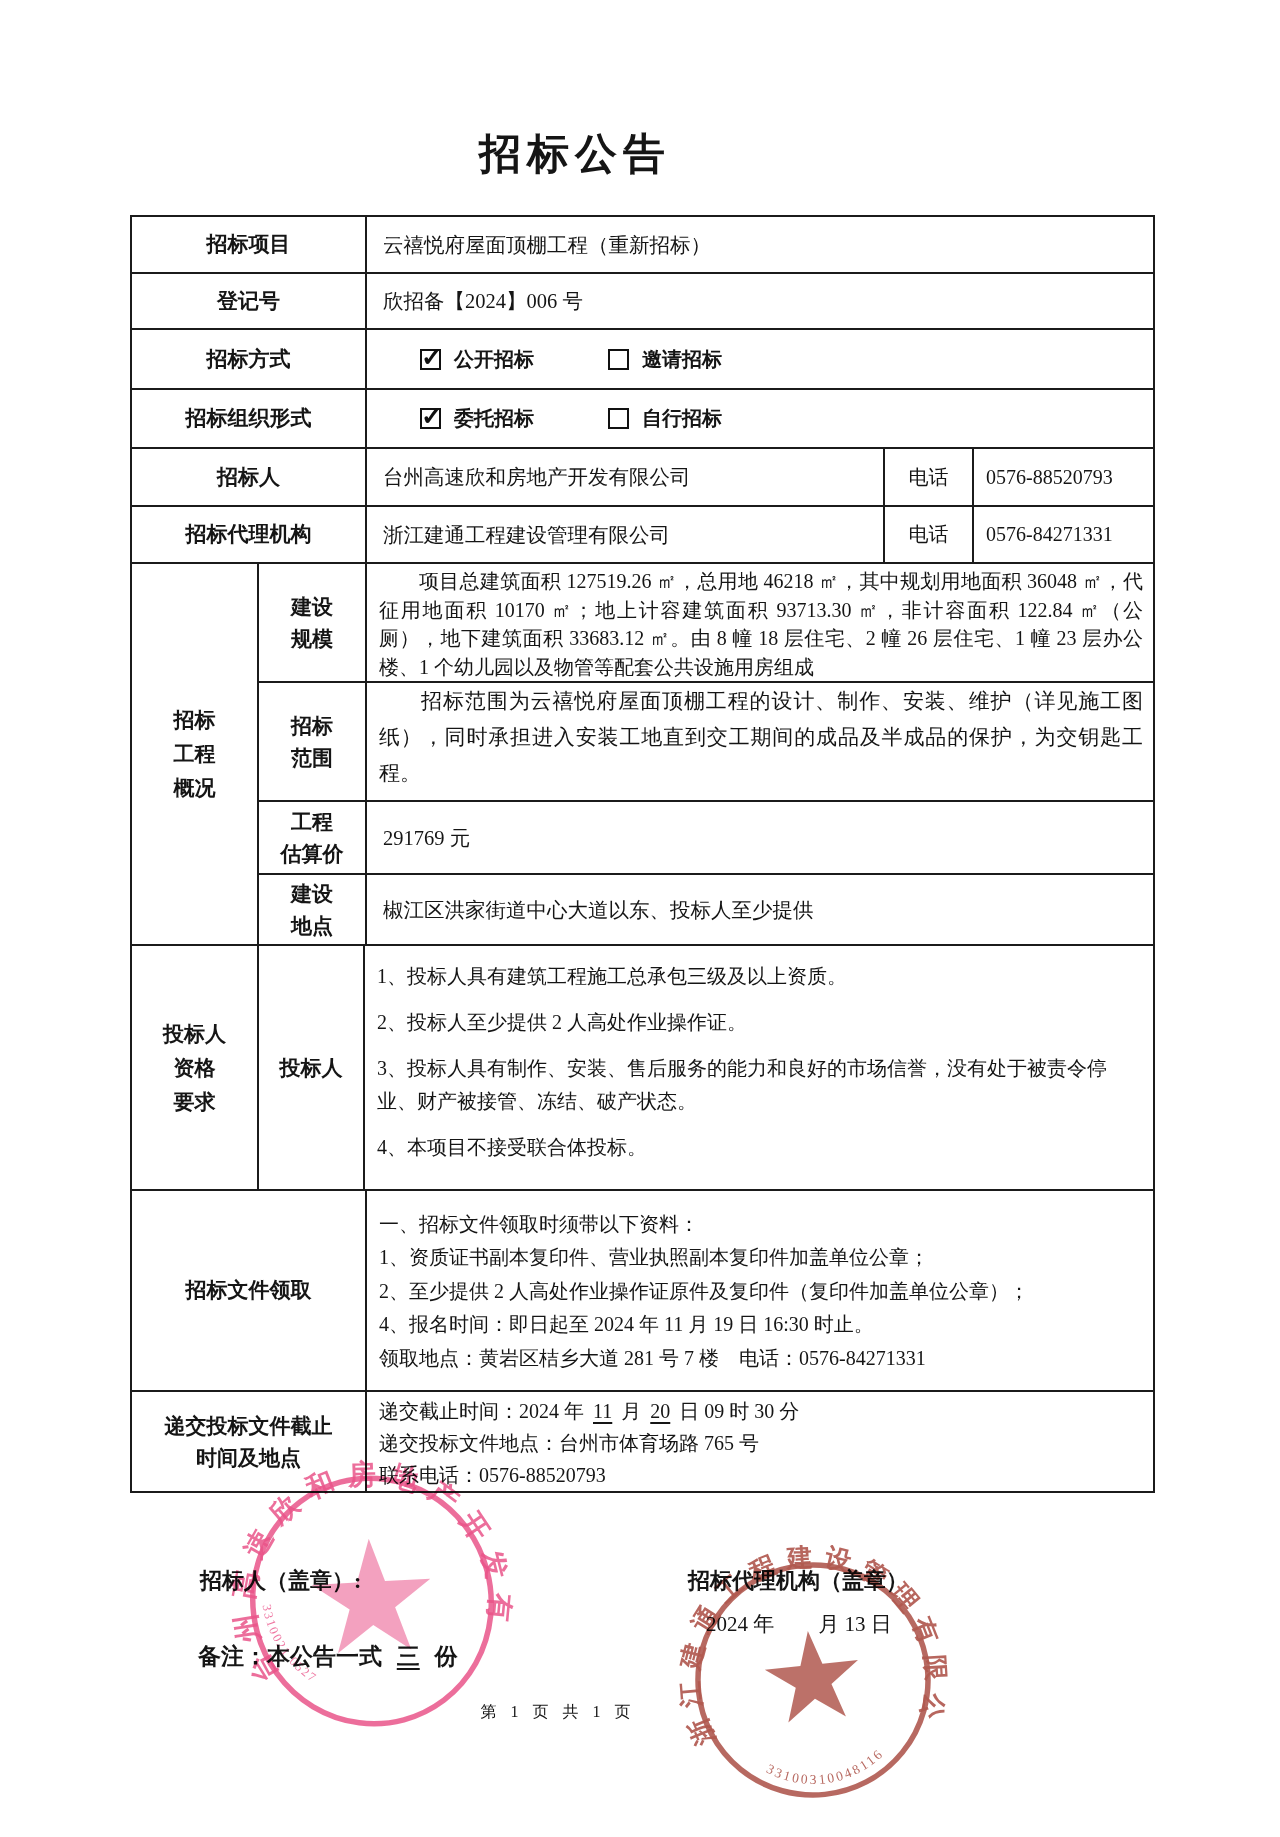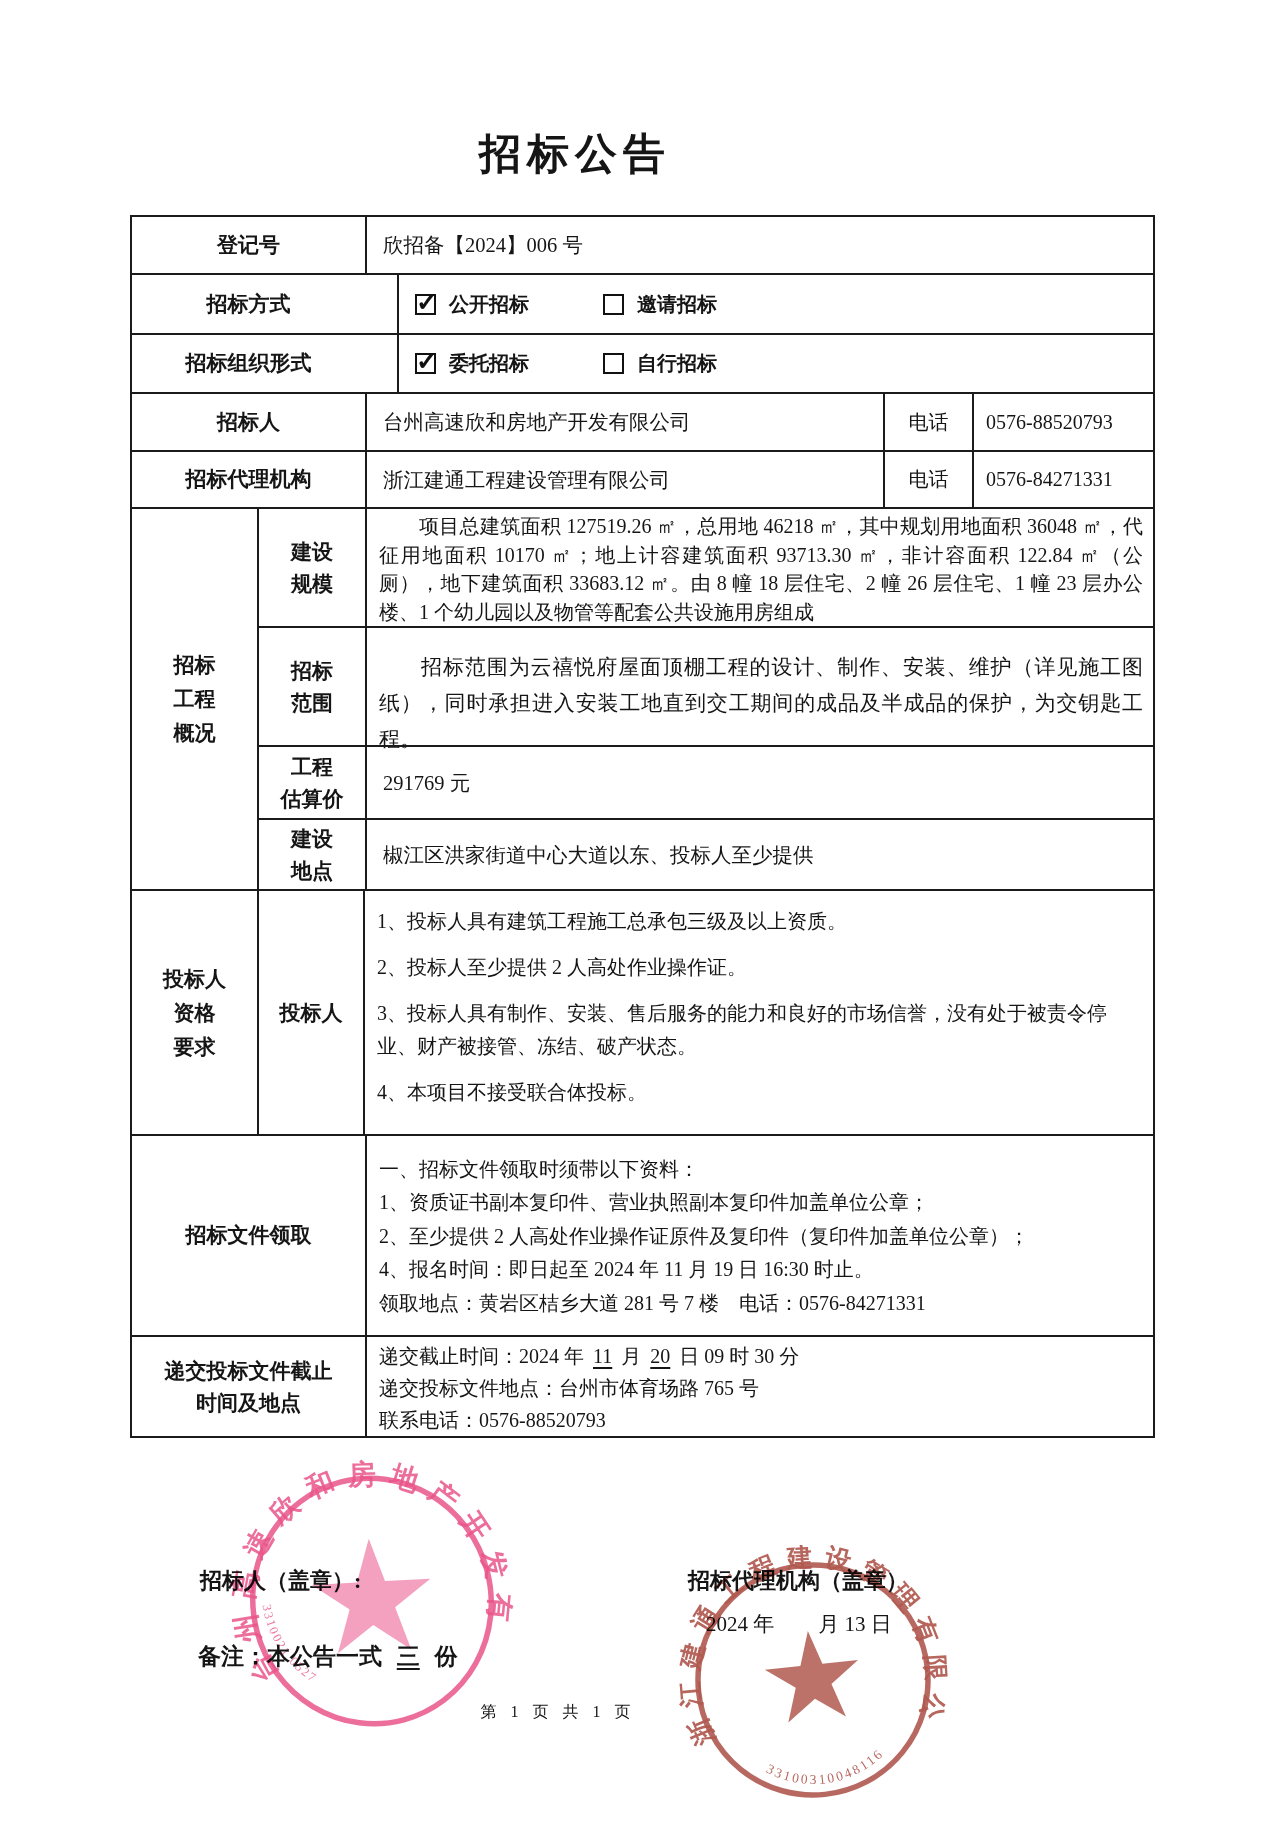--- a/index.html
+++ b/index.html
@@ -26,28 +26,28 @@
   .outer{width:125px;display:flex;align-items:center;justify-content:center;text-align:center;
     font-weight:bold;font-size:21px;line-height:34px;white-space:pre-line;flex-shrink:0;}
   .inner{width:106px;display:flex;align-items:center;justify-content:center;text-align:center;
     font-weight:bold;font-size:21px;line-height:32px;white-space:pre-line;flex-shrink:0;}
   .sub-col{flex:1;display:flex;flex-direction:column;}
   .sub-tr{display:flex;border-top:2px solid #1b1b1b;box-sizing:border-box;}
   .sub-tr:first-child{border-top:none;}
   .val{flex:1;display:flex;align-items:center;padding-left:16px;font-size:20.5px;}
   .tellab{width:89px;display:flex;align-items:center;justify-content:center;font-size:20px;flex-shrink:0;}
   .telnum{width:181px;display:flex;align-items:center;padding-left:12px;font-size:20px;flex-shrink:0;}
-  .opts{flex:1;display:flex;align-items:center;padding-left:16px;margin-left:32px;}
+  .opts{flex:1;display:flex;align-items:center;padding-left:53px;}
   .cb{width:17px;height:17px;border:2px solid #111;display:inline-block;position:relative;
       margin-right:13px;flex-shrink:0;}
   .cb.checked:after{content:"✓";position:absolute;left:-1px;top:-9px;font-size:26px;font-weight:bold;color:#111;}
   .opt{font-size:20px;font-weight:bold;margin-right:74px;}
   .para{flex:1;font-size:20px;line-height:28.5px;padding:3px 10px 2px 12px;text-align:justify;}
   .para.indent{text-indent:2em;}
-  .scope{font-size:21px;line-height:36px;padding-top:21px;}
+  .scope{font-size:21px;line-height:36px;padding-top:0;}
   .list{flex:1;font-size:20px;line-height:33px;padding:14px 12px 0 12px;}
   .list .item{margin-bottom:13px;}
   .lines{flex:1;font-size:20px;line-height:33.5px;padding:2px 12px 0 12px;display:flex;
          flex-direction:column;justify-content:center;}
   .blk{text-decoration:underline;text-underline-offset:4px;padding:0 9px;}
   .abs{position:absolute;}
   .seal-label{font-size:22px;font-weight:bold;}
   .note{font-size:23px;font-weight:bold;}
   .date-line{font-size:21px;}
   .date-gap{display:inline-block;width:44px;}
@@ -56,20 +56,24 @@
 </style>
 </head>
 <body>
 
 <div class="page">
 
   <div class="title">招标公告</div>
 
   <div class="btable">
 
+    <div class="tr" style="height:55px">
+      <div class="td lab">招标项目</div>
+      <div class="td val">云禧悦府屋面顶棚工程（重新招标）</div>
+    </div>
 
     <div class="tr" style="height:56px">
       <div class="td lab">登记号</div>
       <div class="td val">欣招备【2024】006 号</div>
     </div>
 
     <div class="tr" style="height:60px">
       <div class="td lab">招标方式</div>
       <div class="td opts">
         <span class="cb checked"></span>

